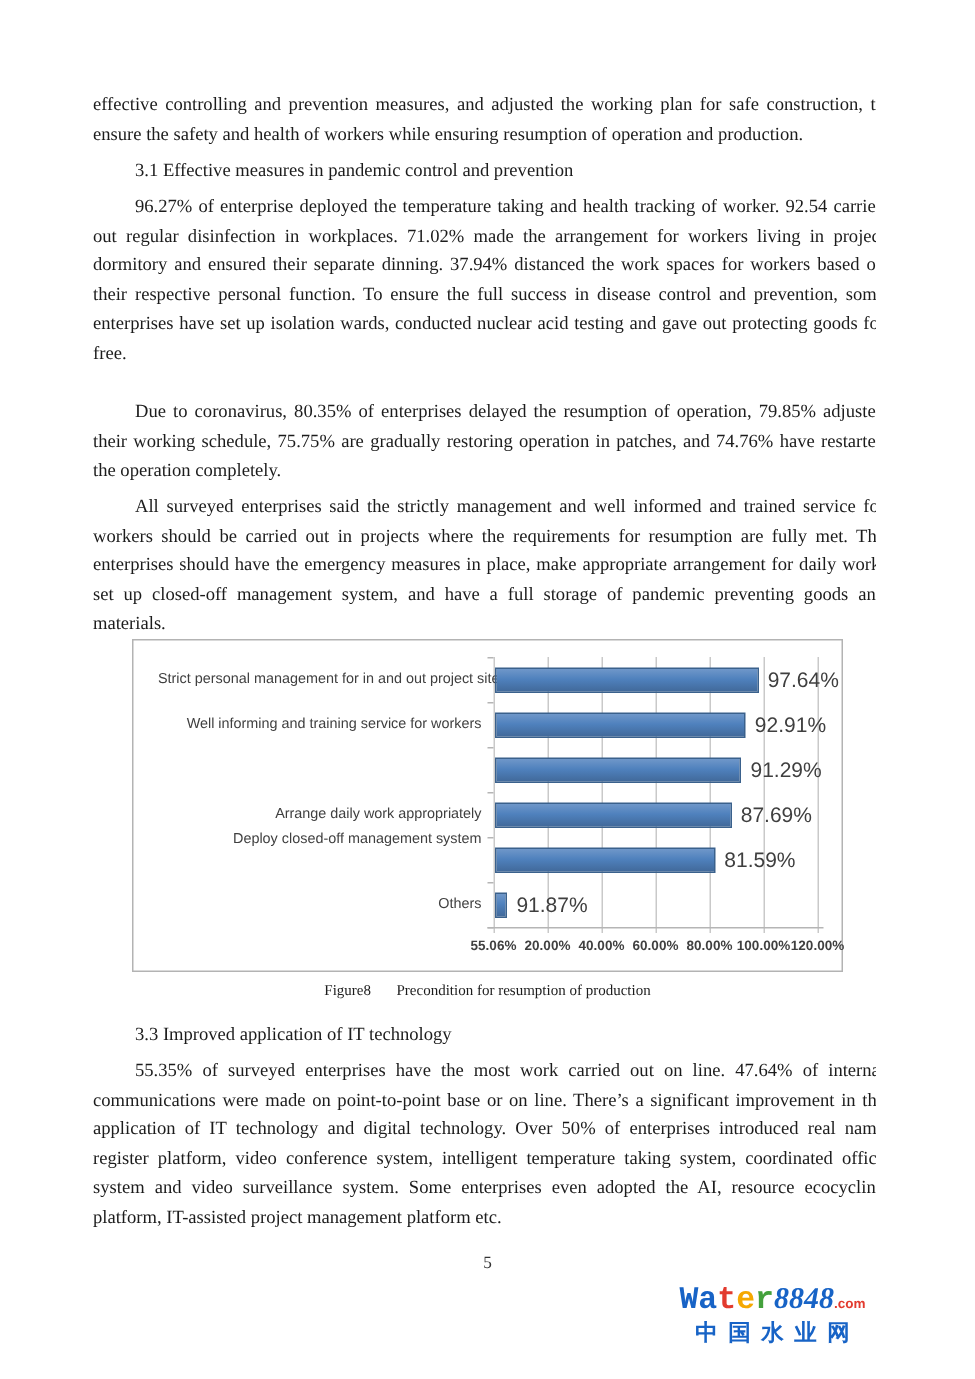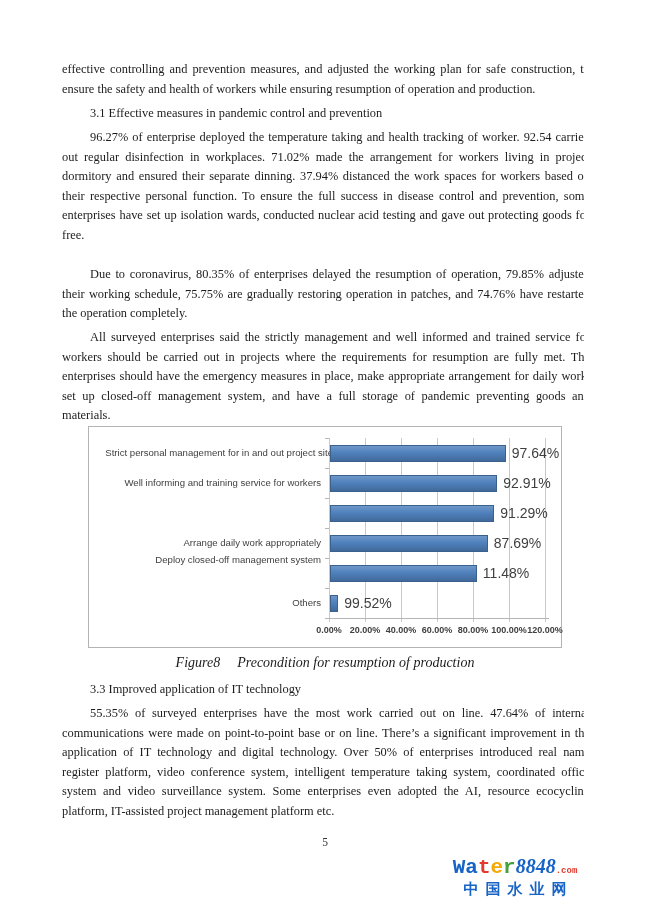--- a/index.html
+++ b/index.html
@@ -74,22 +74,21 @@
     white-space: nowrap;
   }
 
   
   .figure-caption {
     position: absolute;
     top: 655px;
     left: 0;
     width: 650px;
     text-align: center;
-    font-style: italic;
-    font-size: 14px;
+    font-size: 10px;
     margin: 0;
   }
   .figure-caption .cap-text { margin-left: 17px; }
   .page-number {
     position: absolute;
     top: 836px;
     left: 0;
     width: 650px;
     text-align: center;
     font-size: 11.5px;
@@ -107,21 +106,21 @@
     line-height: 1;
   }
   .brand-line { white-space: nowrap; }
   .brand-word { font-weight: bold; font-size: 21px; letter-spacing: 0px; font-family: Liberation Mono, monospace; }
   .brand-number {
     font-family: "Liberation Serif", serif;
     font-style: italic;
     font-weight: bold;
     font-size: 20px;
   }
-  .brand-suffix { font-weight: bold; font-size: 9px; font-family: Liberation Mono, monospace; }
+  .brand-suffix { font-weight: bold; font-size: 9px; }
   .brand-subtitle {
     margin-top: 3px;
     font-weight: bold;
     font-size: 15px;
     letter-spacing: 7px;
     margin-right: -7px;
     white-space: nowrap;
   }
 </style>
 </head>
@@ -135,21 +134,21 @@
 
   <p class="txt indent" style="top:128px">96.27% of enterprise deployed the temperature taking and health tracking of worker. 92.54 carried out regular disinfection in workplaces. 71.02% made the arrangement for workers living in project dormitory and ensured their separate dinning. 37.94% distanced the work spaces for workers based on their respective personal function. To ensure the full success in disease control and prevention, some enterprises have set up isolation wards, conducted nuclear acid testing and gave out protecting goods for free.</p>
 
 
   <p class="txt indent" style="top:265px">Due to coronavirus, 80.35% of enterprises delayed the resumption of operation, 79.85% adjusted their working schedule, 75.75% are gradually restoring operation in patches, and 74.76% have restarted the operation completely.</p>
 
   <p class="txt indent" style="top:328px">All surveyed enterprises said the strictly management and well informed and trained service for workers should be carried out in projects where the requirements for resumption are fully met. The enterprises should have the emergency measures in place, make appropriate arrangement for daily work, set up closed-off management system, and have a full storage of pandemic preventing goods and materials.</p>
 
   <div class="chart-frame">
       <div class="grid-v" style="left: 240px; top: 11px; height: 184px; background: rgb(201, 201, 201);"></div>
-      <div class="x-tick" style="left: 211px; top: 198px;">0.00%</div>
+      <div class="x-tick" style="left: 211px; top: 198px;">55.06%</div>
       <div class="grid-v" style="left: 276px; top: 11px; height: 184px; background: rgb(201, 201, 201);"></div>
       <div class="x-tick" style="left: 247px; top: 198px;">20.00%</div>
       <div class="grid-v" style="left: 312px; top: 11px; height: 184px; background: rgb(201, 201, 201);"></div>
       <div class="x-tick" style="left: 283px; top: 198px;">40.00%</div>
       <div class="grid-v" style="left: 348px; top: 11px; height: 184px; background: rgb(201, 201, 201);"></div>
       <div class="x-tick" style="left: 319px; top: 198px;">60.00%</div>
       <div class="grid-v" style="left: 384px; top: 11px; height: 184px; background: rgb(201, 201, 201);"></div>
       <div class="x-tick" style="left: 355px; top: 198px;">80.00%</div>
       <div class="grid-v" style="left: 420px; top: 11px; height: 184px; background: rgb(201, 201, 201);"></div>
       <div class="x-tick" style="left: 391px; top: 198px;">100.00%</div>
@@ -169,24 +168,24 @@
       <div class="cat-label" style="left: 4px; top: 41px; width: 228px; height: 30px;">Well informing and training service for workers</div>
       <div class="bar" style="left: 241px; top: 47.5px; width: 167.238px;"></div>
       <div class="bar-value" style="left: 414.238px; top: 41px; height: 30px;">92.91%</div>
       <div class="bar" style="left: 241px; top: 77.5px; width: 164.322px;"></div>
       <div class="bar-value" style="left: 411.322px; top: 71px; height: 30px;">91.29%</div>
       <div class="cat-label" style="left: 4px; top: 101px; width: 228px; height: 30px;">Arrange daily work appropriately</div>
       <div class="bar" style="left: 241px; top: 107.5px; width: 157.842px;"></div>
       <div class="bar-value" style="left: 404.842px; top: 101px; height: 30px;">87.69%</div>
       <div class="cat-label" style="left: 4px; top: 118px; width: 228px; height: 30px;">Deploy closed-off management system</div>
       <div class="bar" style="left: 241px; top: 137.5px; width: 146.862px;"></div>
-      <div class="bar-value" style="left: 393.862px; top: 131px; height: 30px;">11.48%</div>
+      <div class="bar-value" style="left: 393.862px; top: 131px; height: 30px;">81.59%</div>
       <div class="cat-label" style="left: 4px; top: 161px; width: 228px; height: 30px;">Others</div>
       <div class="bar" style="left: 241px; top: 167.5px; width: 8.28px;"></div>
-      <div class="bar-value" style="left: 255.28px; top: 161px; height: 30px;">99.52%</div>
+      <div class="bar-value" style="left: 255.28px; top: 161px; height: 30px;">91.87%</div>
     </div>
 
   <p class="figure-caption">
     <span class="cap-label">Figure8</span><span class="cap-text">Precondition for resumption of production</span>
   </p>
 
   <p class="txt heading" style="top:680px">3.3 Improved application of IT technology</p>
 
   <p class="txt indent" style="top:704px">55.35% of surveyed enterprises have the most work carried out on line. 47.64% of internal communications were made on point-to-point base or on line. There’s a significant improvement in the application of IT technology and digital technology. Over 50% of enterprises introduced real name register platform, video conference system, intelligent temperature taking system, coordinated office system and video surveillance system. Some enterprises even adopted the AI, resource ecocycling platform, IT-assisted project management platform etc.</p>
 

